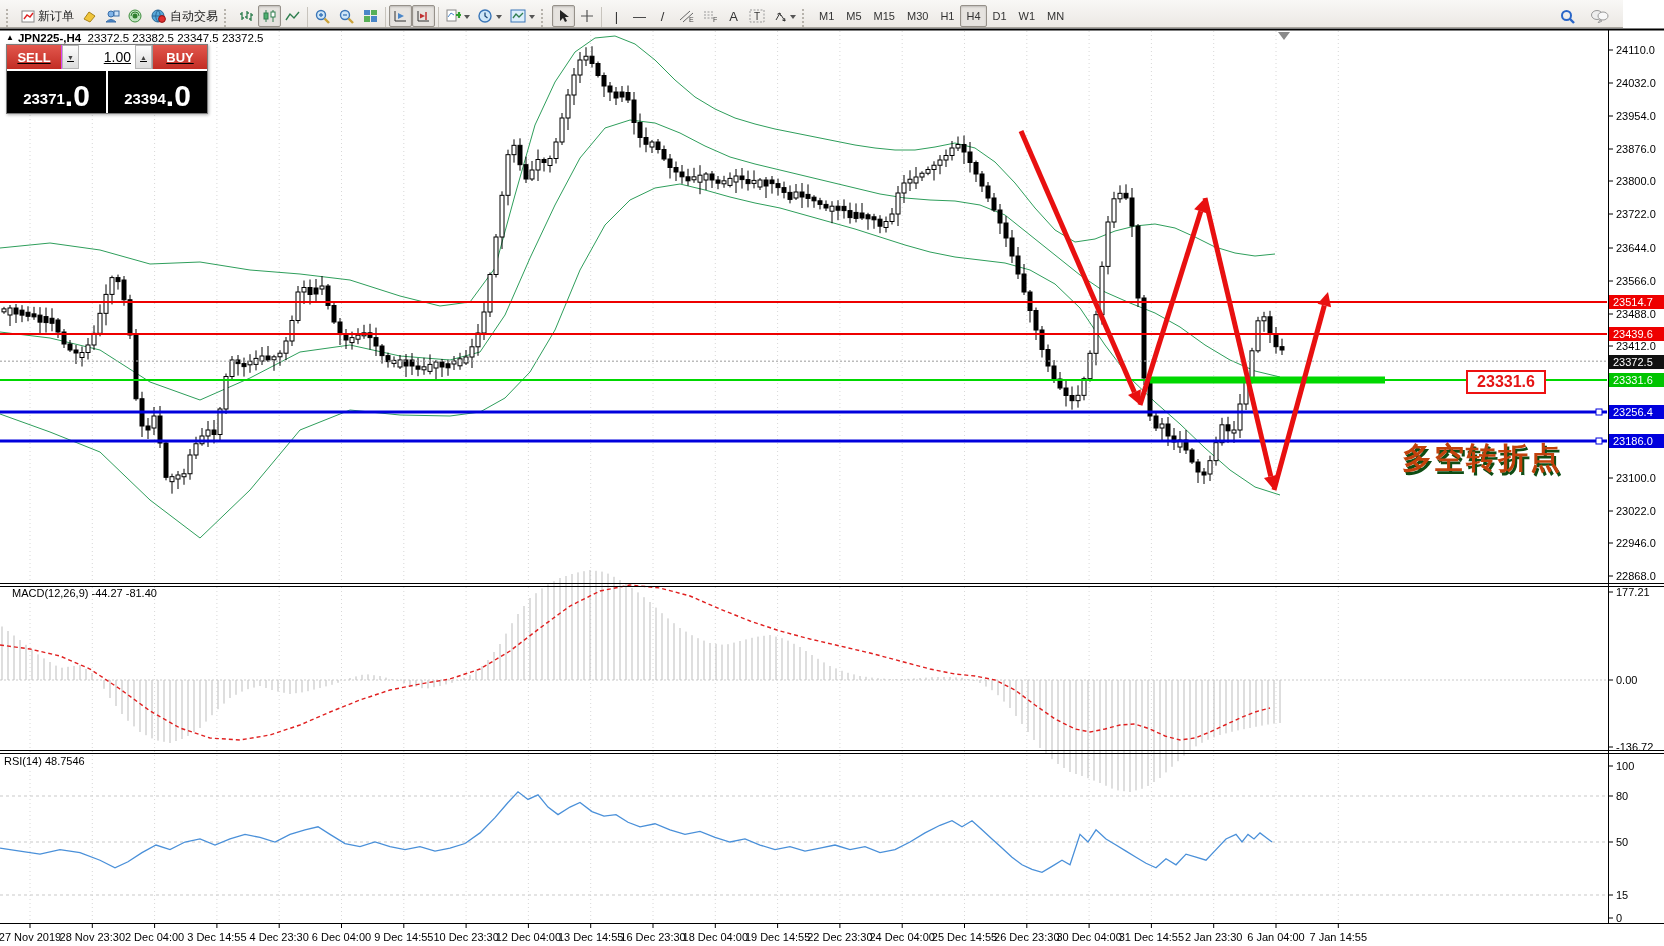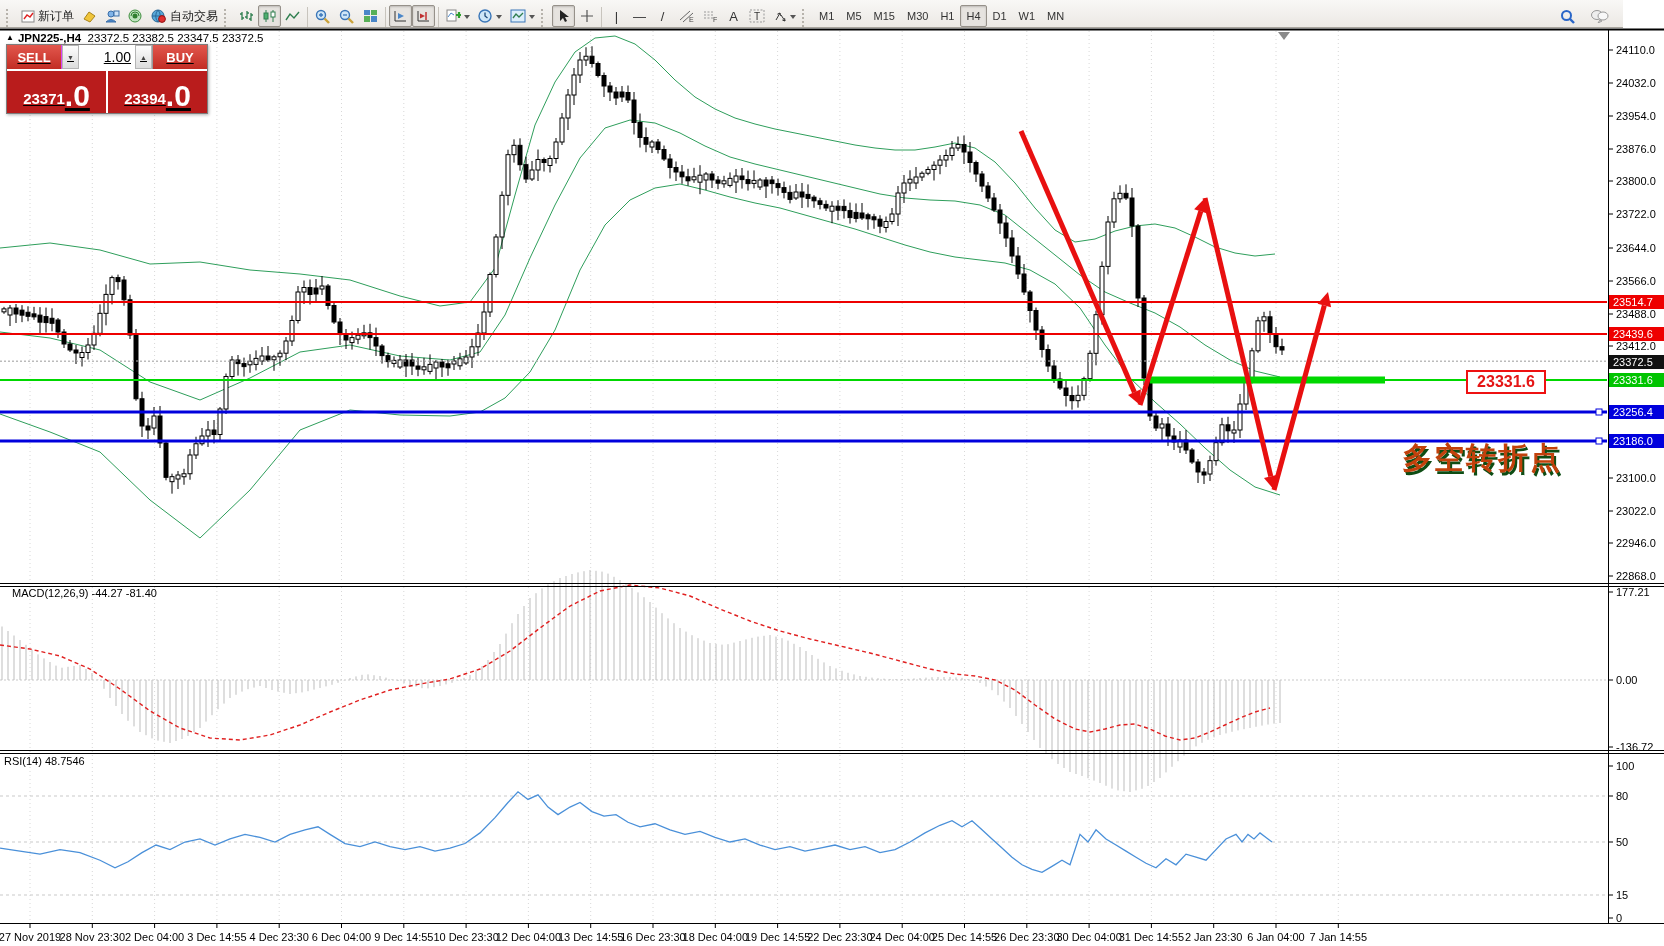--- a/index.html
+++ b/index.html
@@ -31,21 +31,21 @@
     border:1px solid #7d7d7d;background:#fff;box-shadow:1px 1px 3px rgba(0,0,0,.3);text-decoration:underline;}
   .tp1{display:flex;height:24px;}
   .btn-red{flex:0 0 54px;background:linear-gradient(#e2574d,#c22d24);color:#fff;border:none;
     font-size:13px;font-weight:700;font-family:inherit;}
   .vol{flex:1;display:flex;border-left:1px solid #d946ef;border-right:1px solid #999;}
   .spin{width:17px;background:linear-gradient(#fdfdfd,#dcdcdc);border:1px solid #b5b5b5;
     font-size:7px;color:#444;padding:0;}
   .vol input{flex:1;width:40px;border:none;outline:none;text-align:right;font-size:14px;
     padding-right:4px;font-family:inherit;}
   .tp2{display:flex;height:42px;background:#fff;gap:2px;padding-top:2px;}
-  .pbox{flex:1;background:#b91c1c;color:#fff;display:flex;align-items:flex-end;
+  .pbox{flex:1;background:#000000;color:#fff;display:flex;align-items:flex-end;
     justify-content:center;padding-bottom:2px;}
   .pbox .sm{font-size:15px;font-weight:700;line-height:1.6;}
   .pbox .bg{font-size:30px;font-weight:700;line-height:1;}
 
   
   .anno-box{position:absolute;left:1466px;top:370px;width:76px;height:20px;z-index:15;
     background:#fff;border:2px solid #ee1111;color:#e51515;font-size:16px;font-weight:700;
     display:flex;align-items:center;justify-content:center;}
   .cn-text{position:absolute;left:1402px;top:438px;z-index:15;font-size:30px;font-weight:700;
     color:#c2410c;text-shadow:2px 3px 0 #0e4d14;letter-spacing:2px;white-space:nowrap;}

